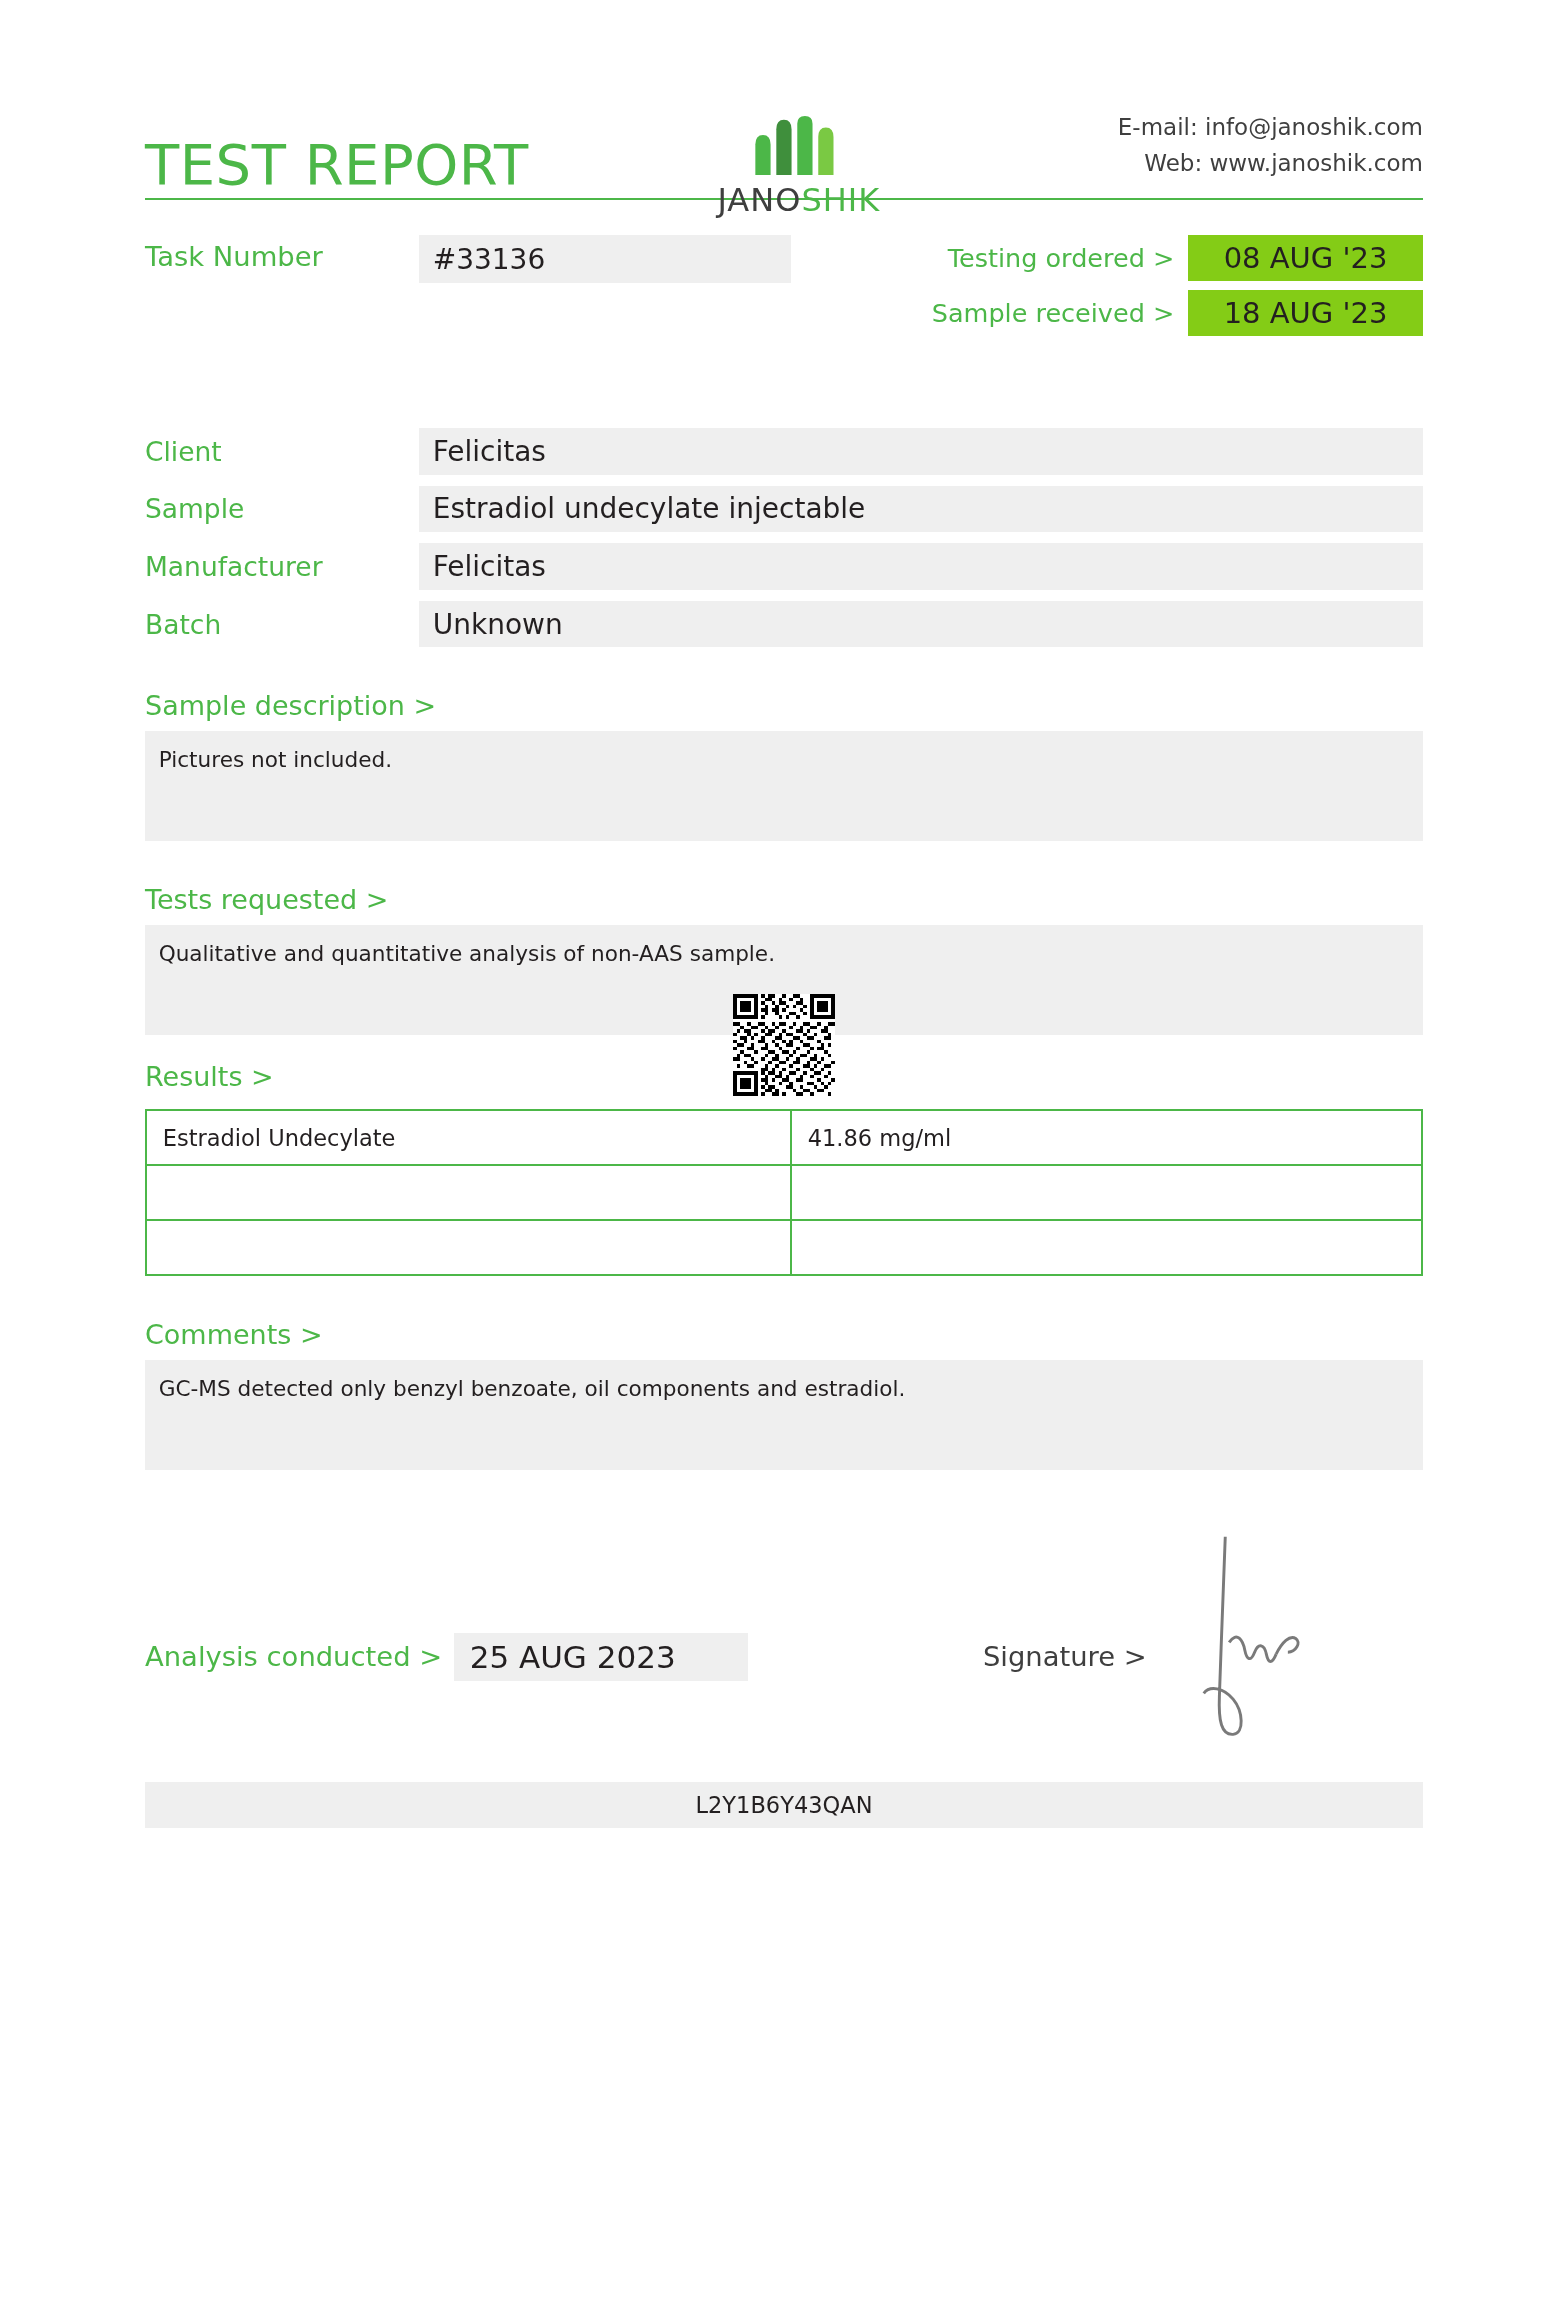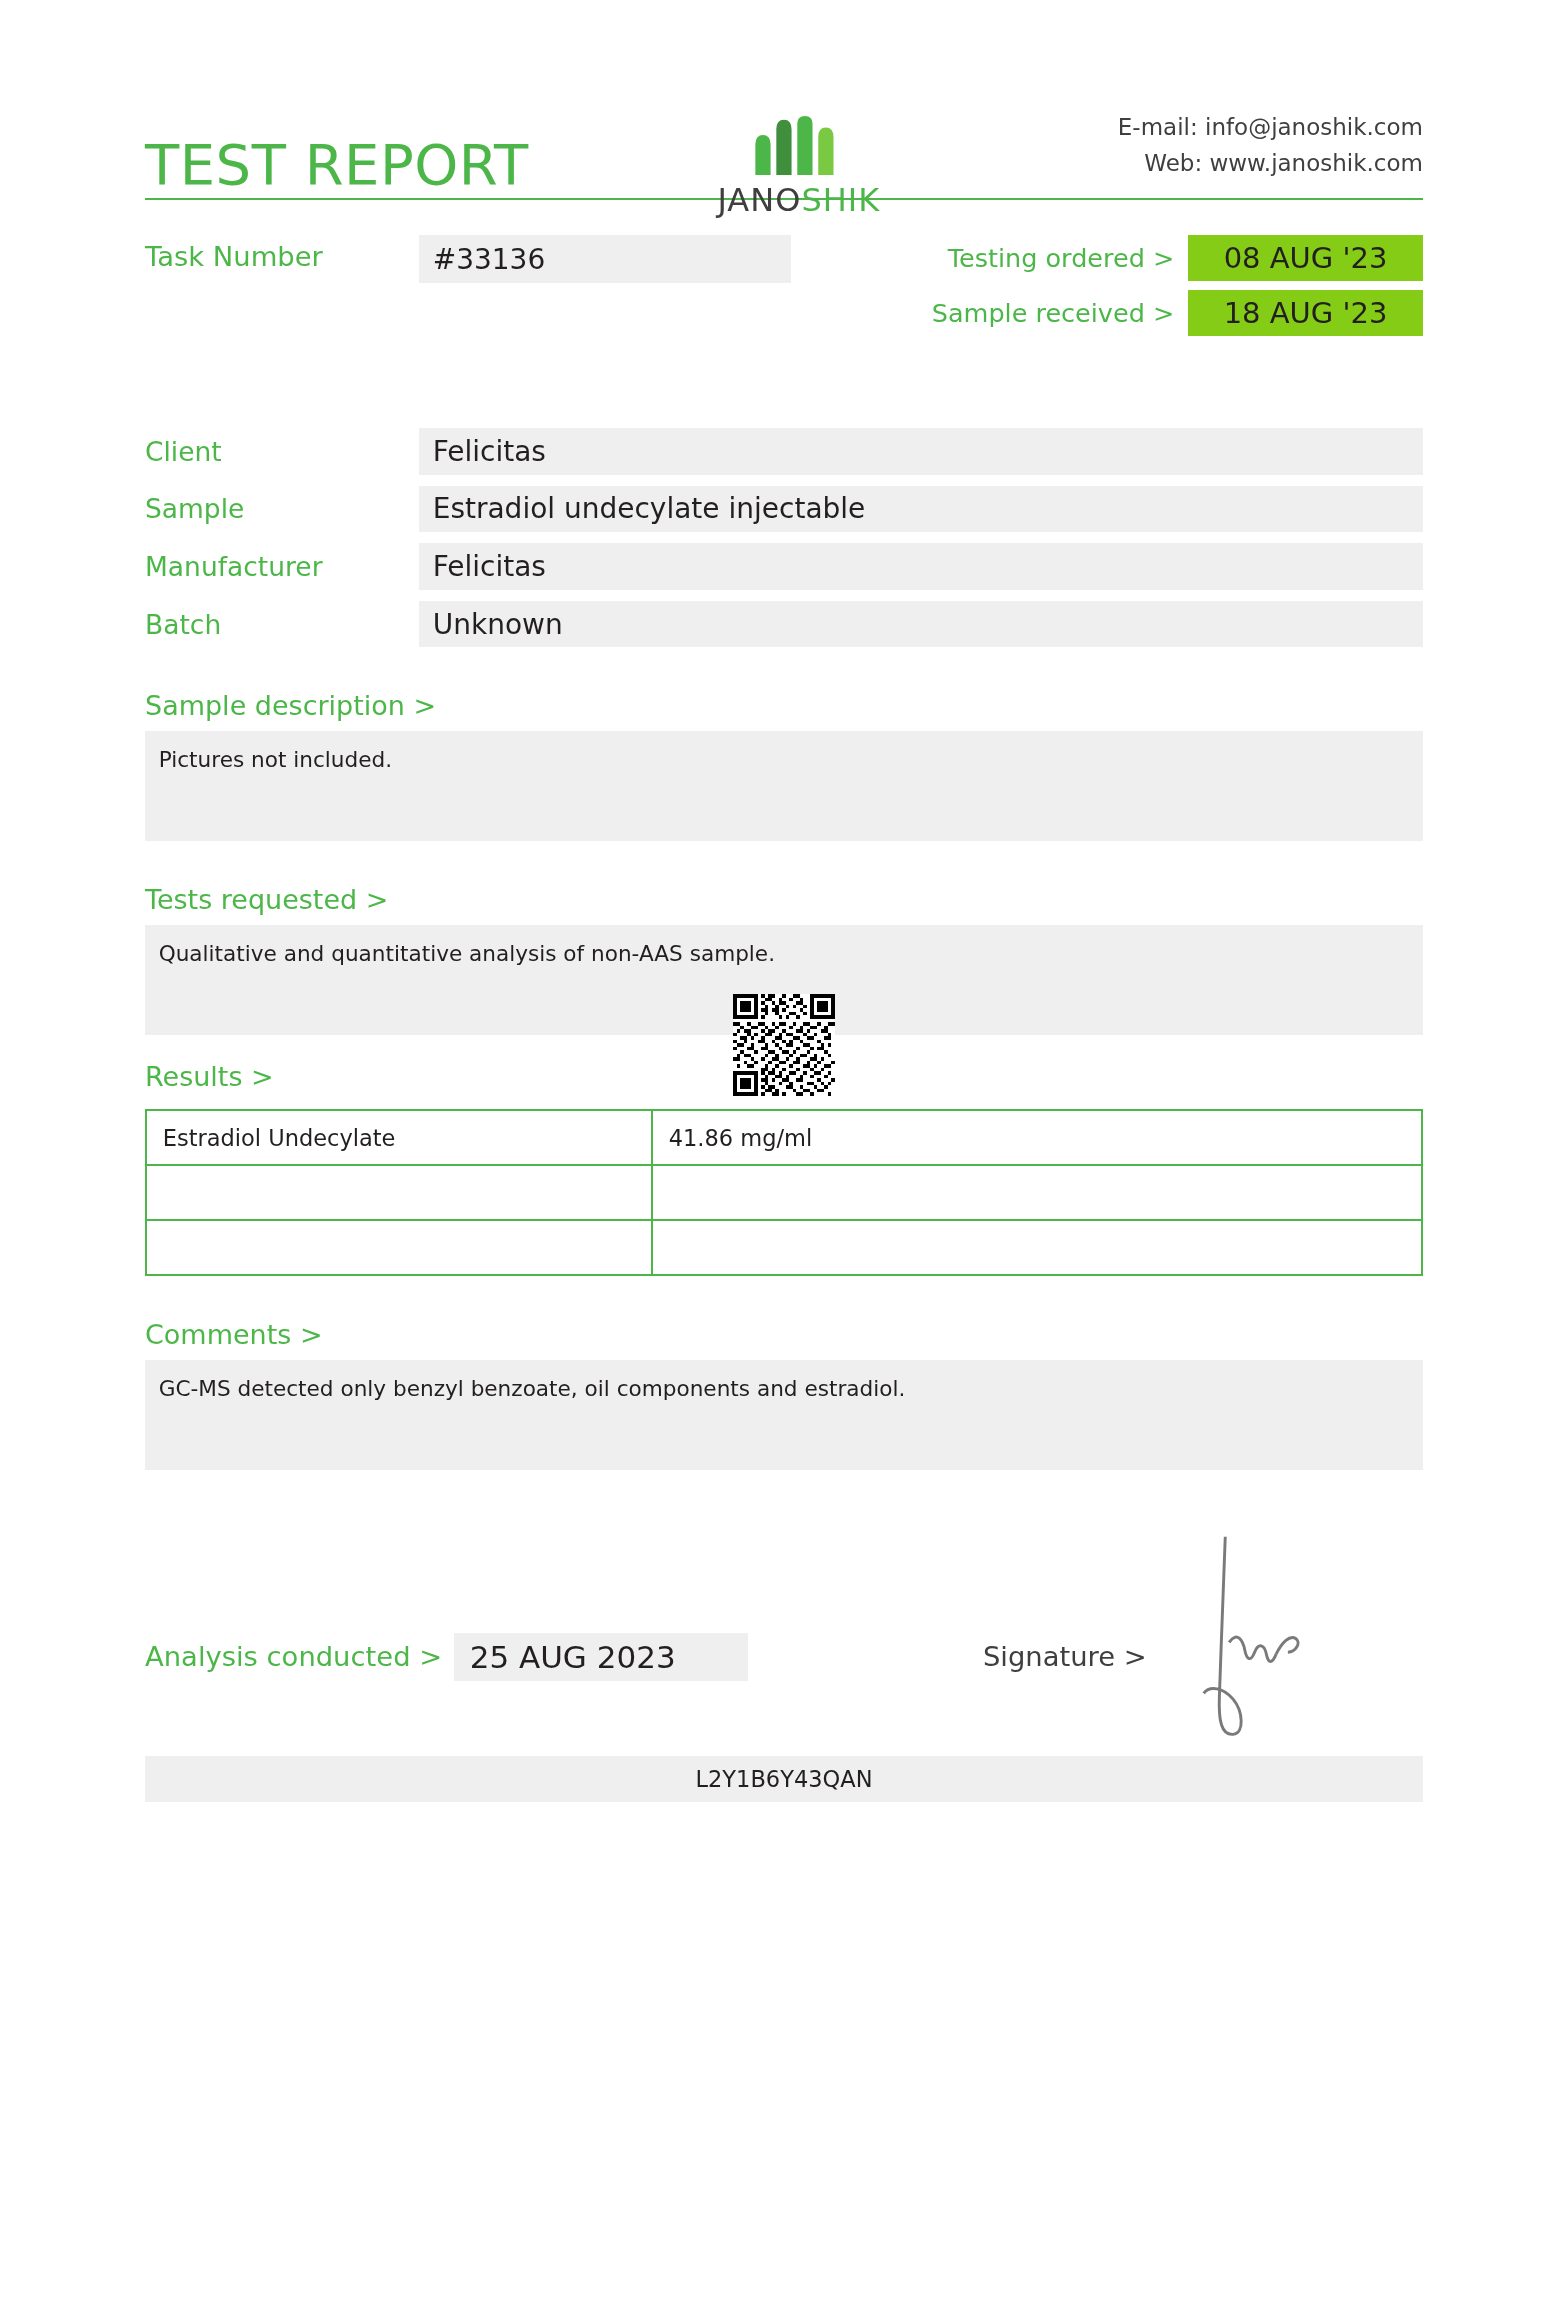--- a/index.html
+++ b/index.html
@@ -164,21 +164,21 @@
     width: 100%;
     margin-top: 7.8px;
   }
   .results-table td {
     border: 2px solid #4cb748;
     height: 55px;
     font-size: 22.5px;
     padding: 5.9px 15.7px;
     vertical-align: middle;
   }
-  .results-table td.col1 { width: 506px; }
+  .results-table td.col1 { width: 645px; }
 
   
   .footer-row {
     display: flex;
     align-items: center;
     margin-top: 94px;
   }
   .analysis-label {
     color: #4cb748;
     font-size: 27.4px;
@@ -206,21 +206,21 @@
     color: #4cb748;
     font-size: 30px;
     margin-top: 59px;
     white-space: nowrap;
   }
   .key-box {
     background: #efefef;
     text-align: center;
     font-size: 22.5px;
     padding: 9.8px;
-    margin-top: 6px;
+    margin-top: 32px;
   }
 </style>
 </head>
 <body>
 
 <div class="page">
 
   <div class="header">
     <div class="report-title">TEST REPORT</div>
 

